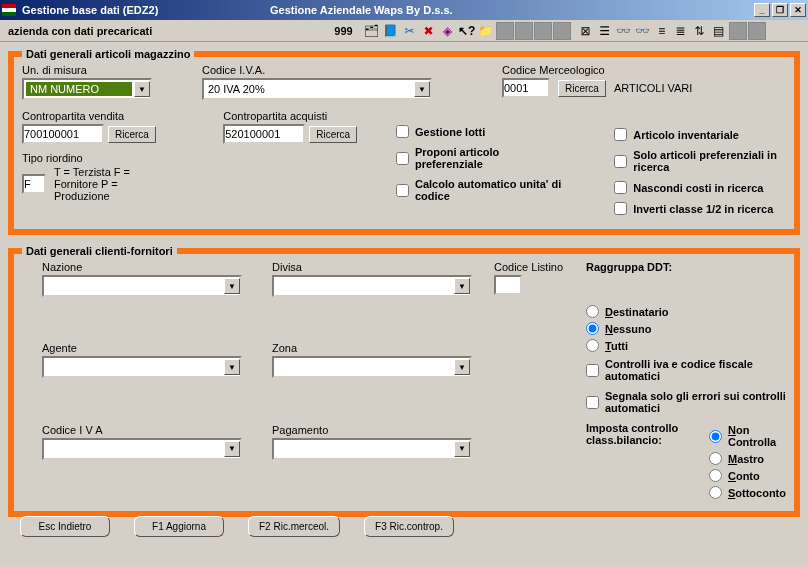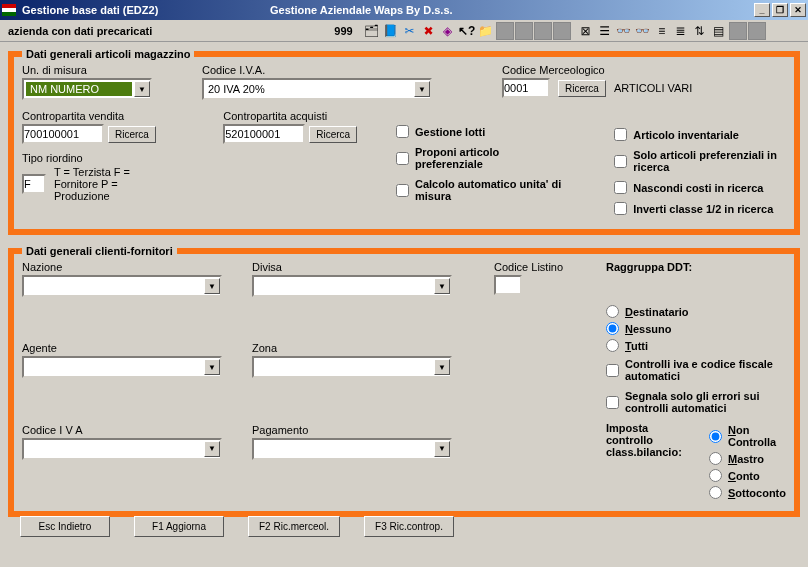--- a/index.html
+++ b/index.html
@@ -43,21 +43,21 @@
 
 .col { display: flex; flex-direction: column; }
 
 .tiny { width: 24px; }
 .w80 { width: 82px; }
 .w100 { width: 120px; }
 .w180 { width: 200px; }
 .w48 { width: 48px; }
 
 .bottom-btns { position: absolute; left: 20px; top: 516px; display: flex; gap: 24px; }
-.bottom-btns .btn { padding: 4px 10px; min-width: 90px; text-align: center; }
+.bottom-btns .btn { padding: 4px 10px; min-width: 90px; text-align: center; border-radius: 6px; }
 
 .glabel { font-weight: bold; }
 .ulchar { text-decoration: underline; }
 
 svg { display: block; }
 </style>
 </head>
 <body>
 
 <div class="titlebar">
@@ -161,21 +161,21 @@
       <div class="chk">
             <input type="checkbox" style="">
             <label>Gestione lotti</label>
           </div>
       <div class="chk">
             <input type="checkbox" style="">
             <label>Proponi articolo preferenziale</label>
           </div>
       <div class="chk">
             <input type="checkbox" style="">
-            <label>Calcolo automatico unita' di misura</label>
+            <label>Calcolo automatico unita' di codice</label>
           </div>
     </div>
     <div class="col" style="margin-top:14px">
       <div class="chk">
             <input type="checkbox" style="">
             <label>Articolo inventariale</label>
           </div>
       <div class="chk">
             <input type="checkbox" style="">
             <label>Solo articoli preferenziali in ricerca</label>
@@ -188,21 +188,21 @@
             <input type="checkbox" style="">
             <label>Inverti classe 1/2 in ricerca</label>
           </div>
     </div>
   </div>
 </fieldset>
 
 <fieldset>
   <legend>Dati generali clienti-fornitori</legend>
 
-  <div style="display:flex; gap:32px;">
+  <div style="display:flex; gap:12px;margin-left:20px;">
 
     <div style="display:grid; grid-template-columns: 210px 210px; gap:4px 20px;">
       <div class="col">
         <label class="fld">Nazione</label>
         <div class="combo-wrap w180">
               <span class="val"></span>
               <span class="combo-arrow">▼</span>
             </div>
       </div>
       <div class="col">

